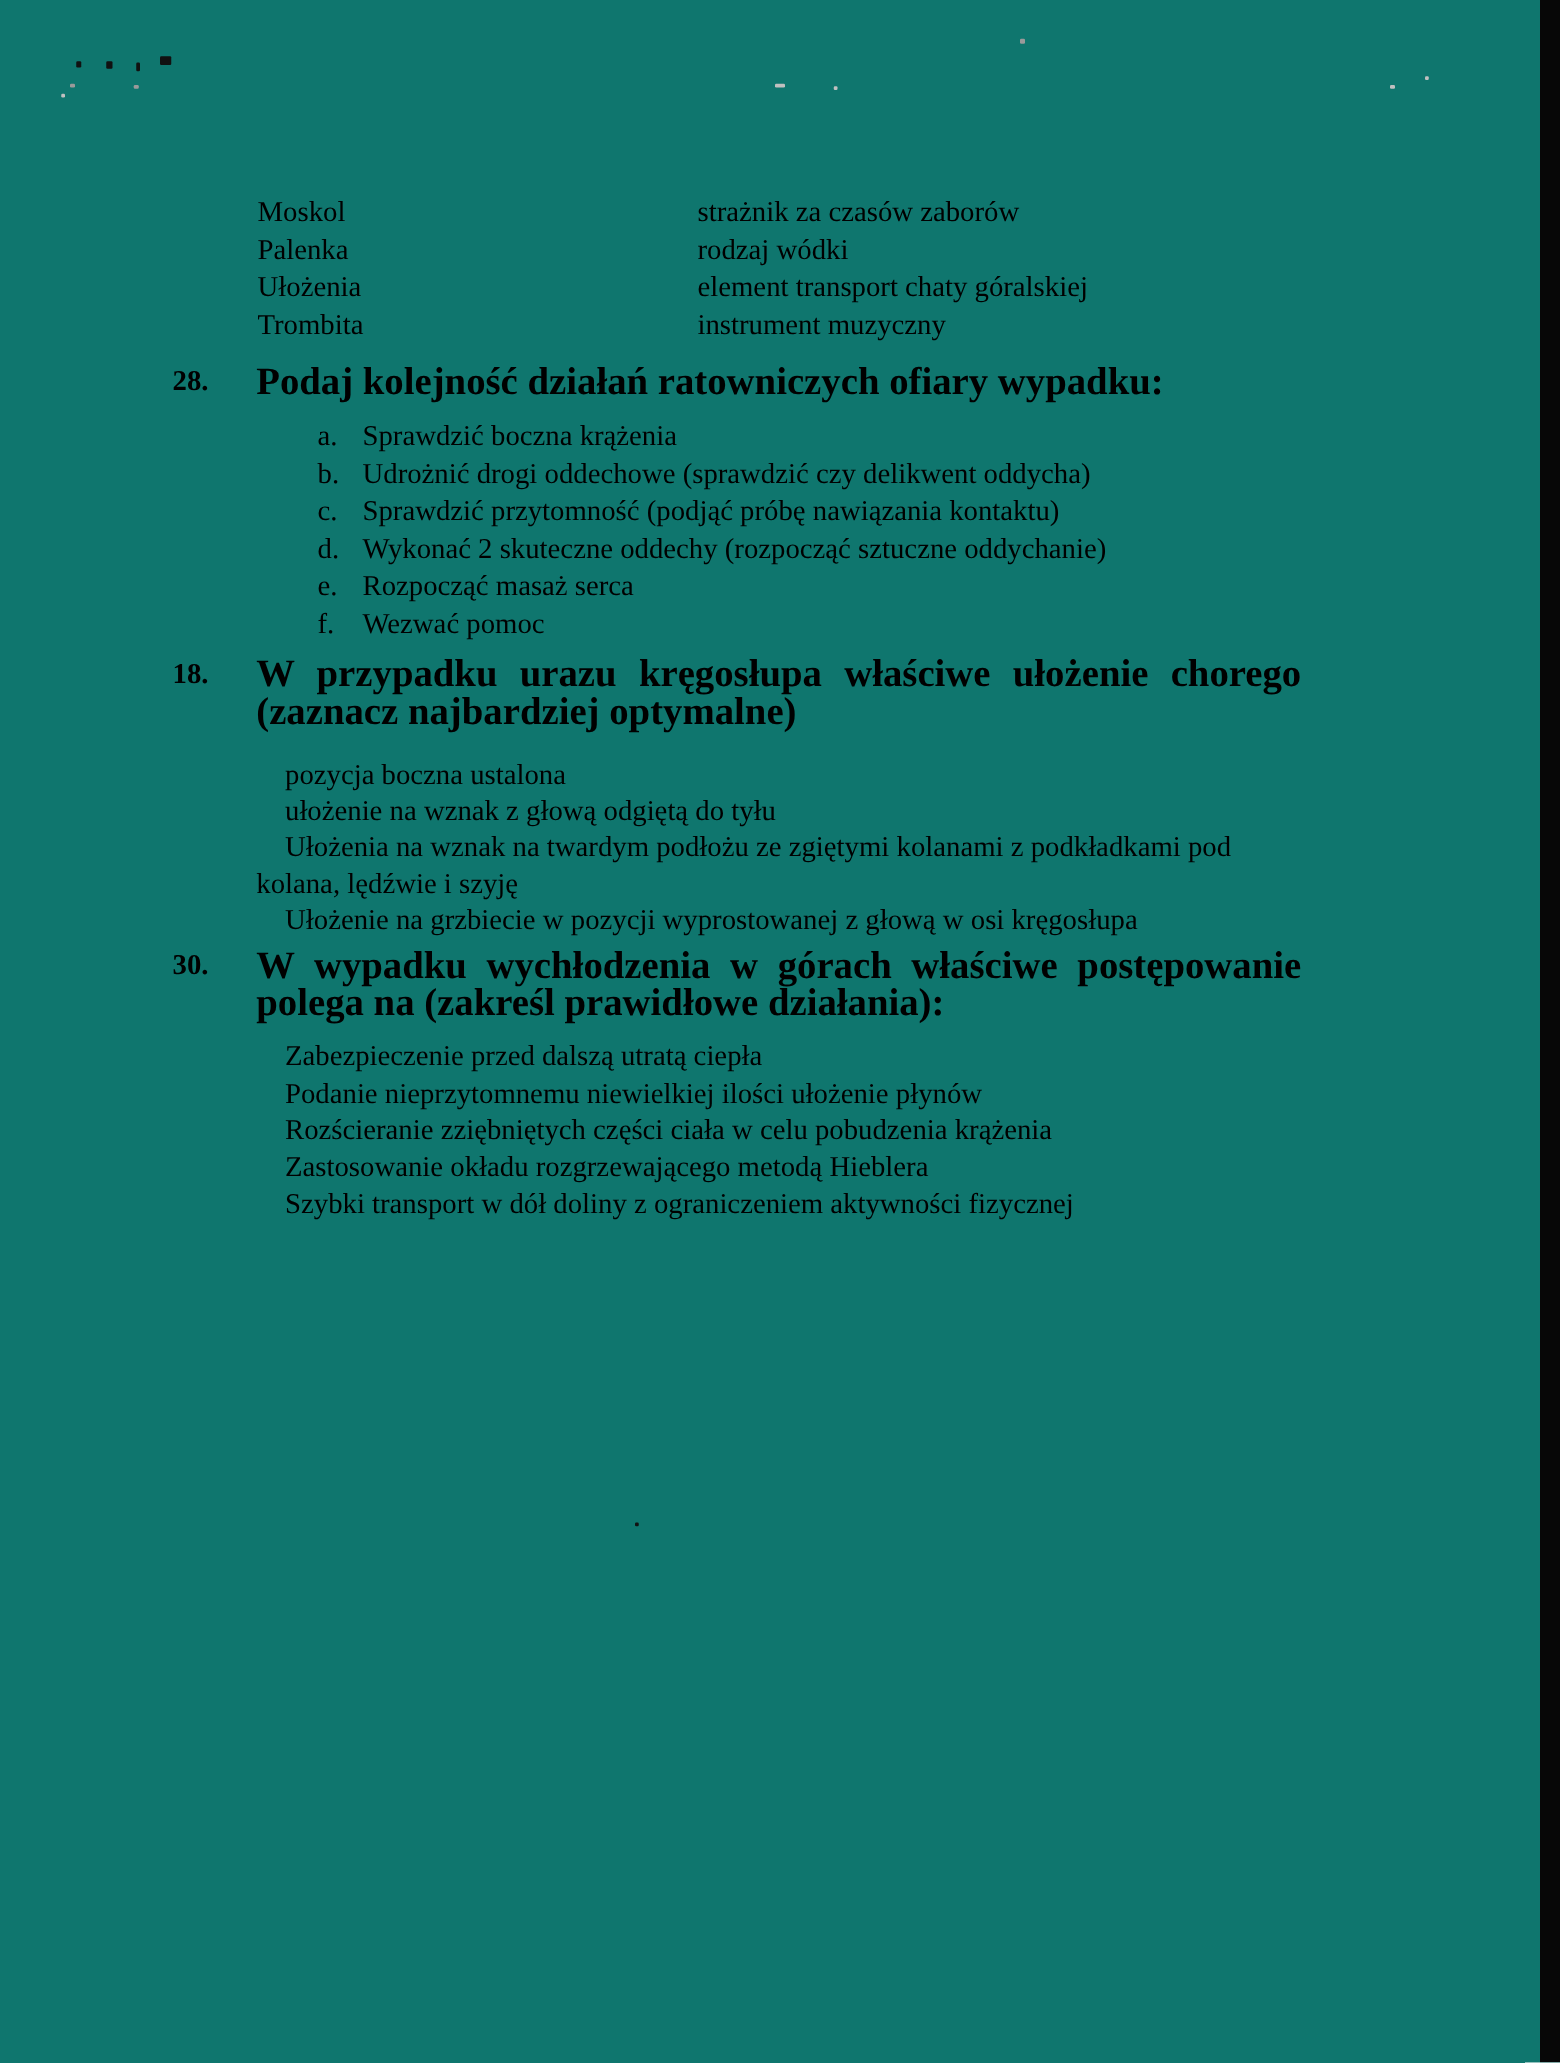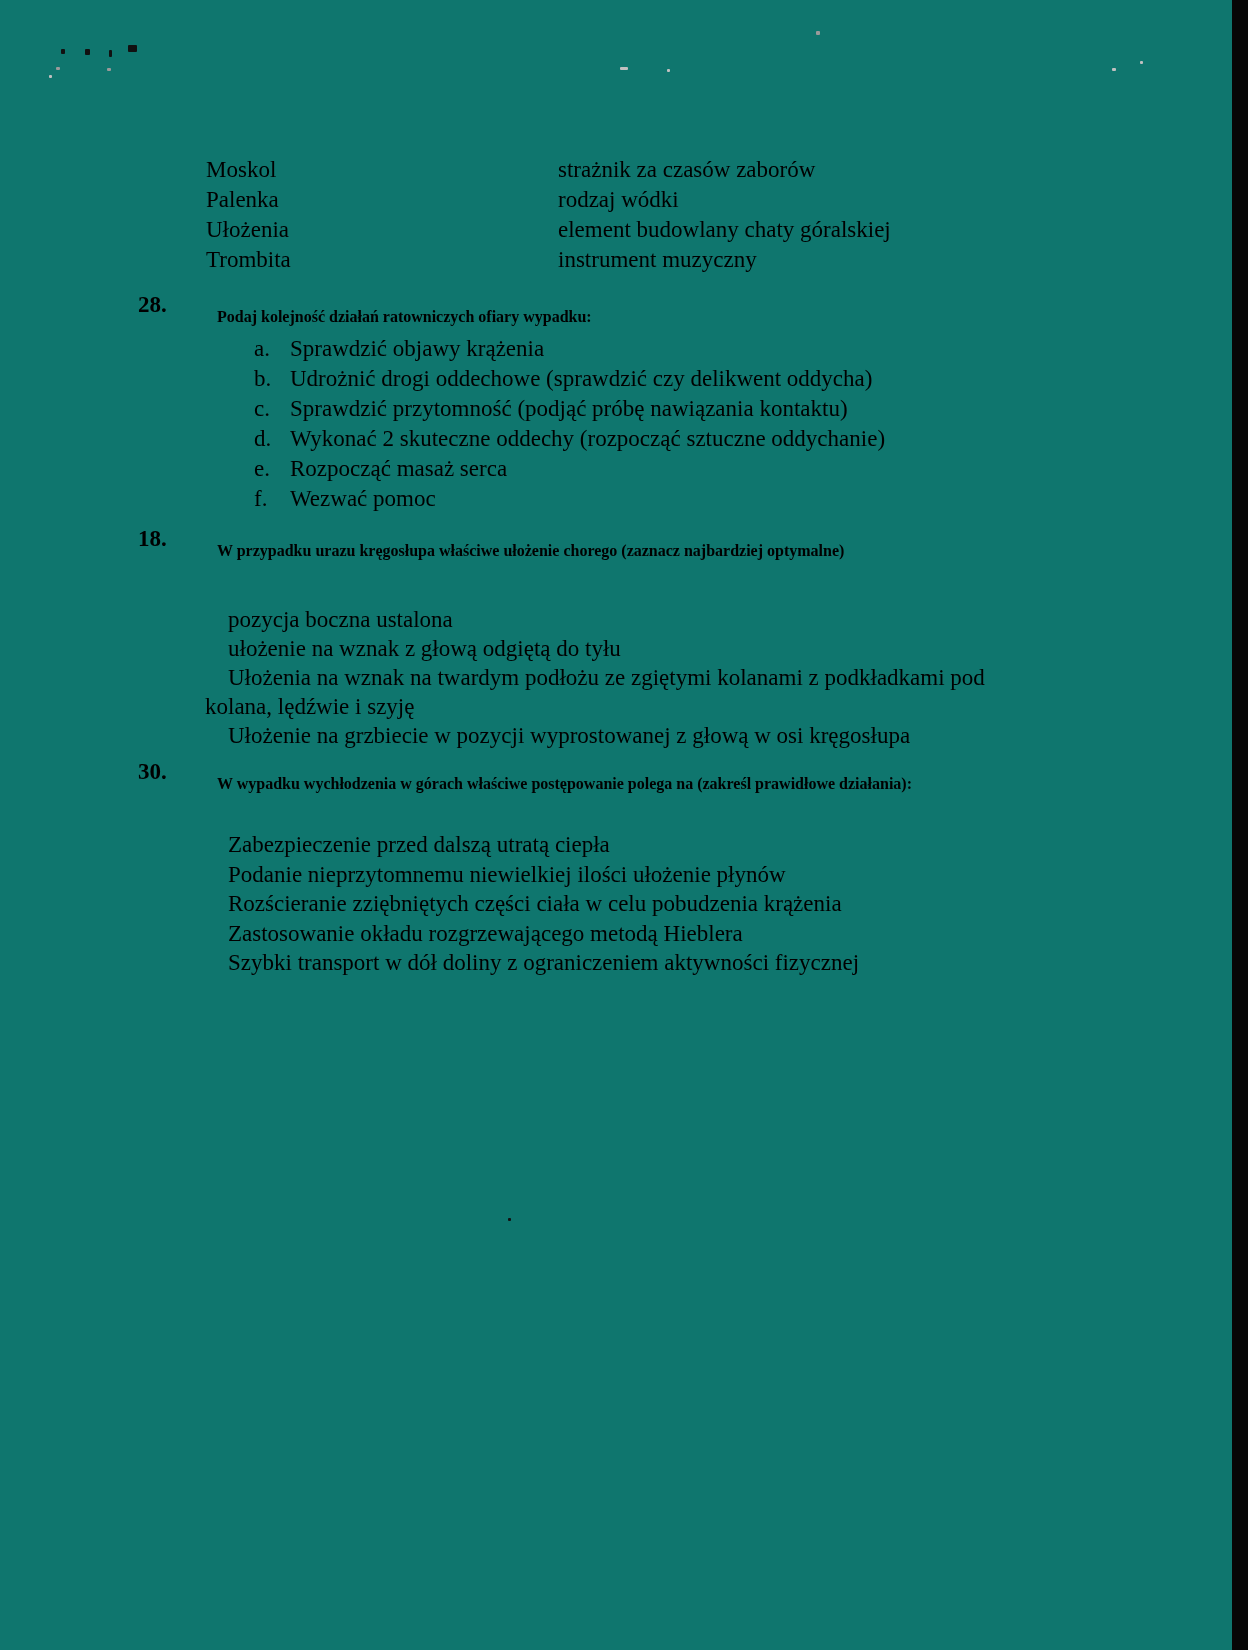--- a/index.html
+++ b/index.html
@@ -32,22 +32,22 @@
   .def-term { width:352px; flex:0 0 352px; }
   .def-text { white-space:nowrap; }
 
   
   .q-num {
     position:absolute; left:138px;
     font-weight:bold; line-height:30px;
   }
   .q-title {
     position:absolute; left:205px;
-    width:836px; margin:12px;
-    font-size:16px; font-weight:bold;
+    width:836px; margin:0;
+    font-size:31px; font-weight:bold;
     line-height:30px; text-align:justify;
   }
   
   .opts-lettered {
     position:absolute; left:254px;
     margin:0; padding:0; list-style:none;
     line-height:30px;
   }
   .opts-lettered li { display:flex; }
   .opt-letter { width:36px; flex:0 0 36px; }
@@ -94,34 +94,34 @@
     <div class="def-row">
       <span class="def-term">Moskol</span>
       <span class="def-text">strażnik za czasów zaborów</span>
     </div>
     <div class="def-row">
       <span class="def-term">Palenka</span>
       <span class="def-text">rodzaj wódki</span>
     </div>
     <div class="def-row">
       <span class="def-term">Ułożenia</span>
-      <span class="def-text">element budowlany chaty góralskiej</span>
+      <span class="def-text">element transport chaty góralskiej</span>
     </div>
     <div class="def-row">
       <span class="def-term">Trombita</span>
       <span class="def-text">instrument muzyczny</span>
     </div>
   </div>
 
   <span class="q-num" style="top:290px;">28.</span>
   <h2 class="q-title" style="top:290px;">Podaj kolejność działań ratowniczych ofiary wypadku:</h2>
   <ol class="opts-lettered" style="top:334px;">
     <li>
       <span class="opt-letter">a.</span>
-      <span class="opt-text">Sprawdzić objawy krążenia</span>
+      <span class="opt-text">Sprawdzić boczna krążenia</span>
     </li>
     <li>
       <span class="opt-letter">b.</span>
       <span class="opt-text">Udrożnić drogi oddechowe (sprawdzić czy delikwent oddycha)</span>
     </li>
     <li>
       <span class="opt-letter">c.</span>
       <span class="opt-text">Sprawdzić przytomność (podjąć próbę nawiązania kontaktu)</span>
     </li>
     <li>

